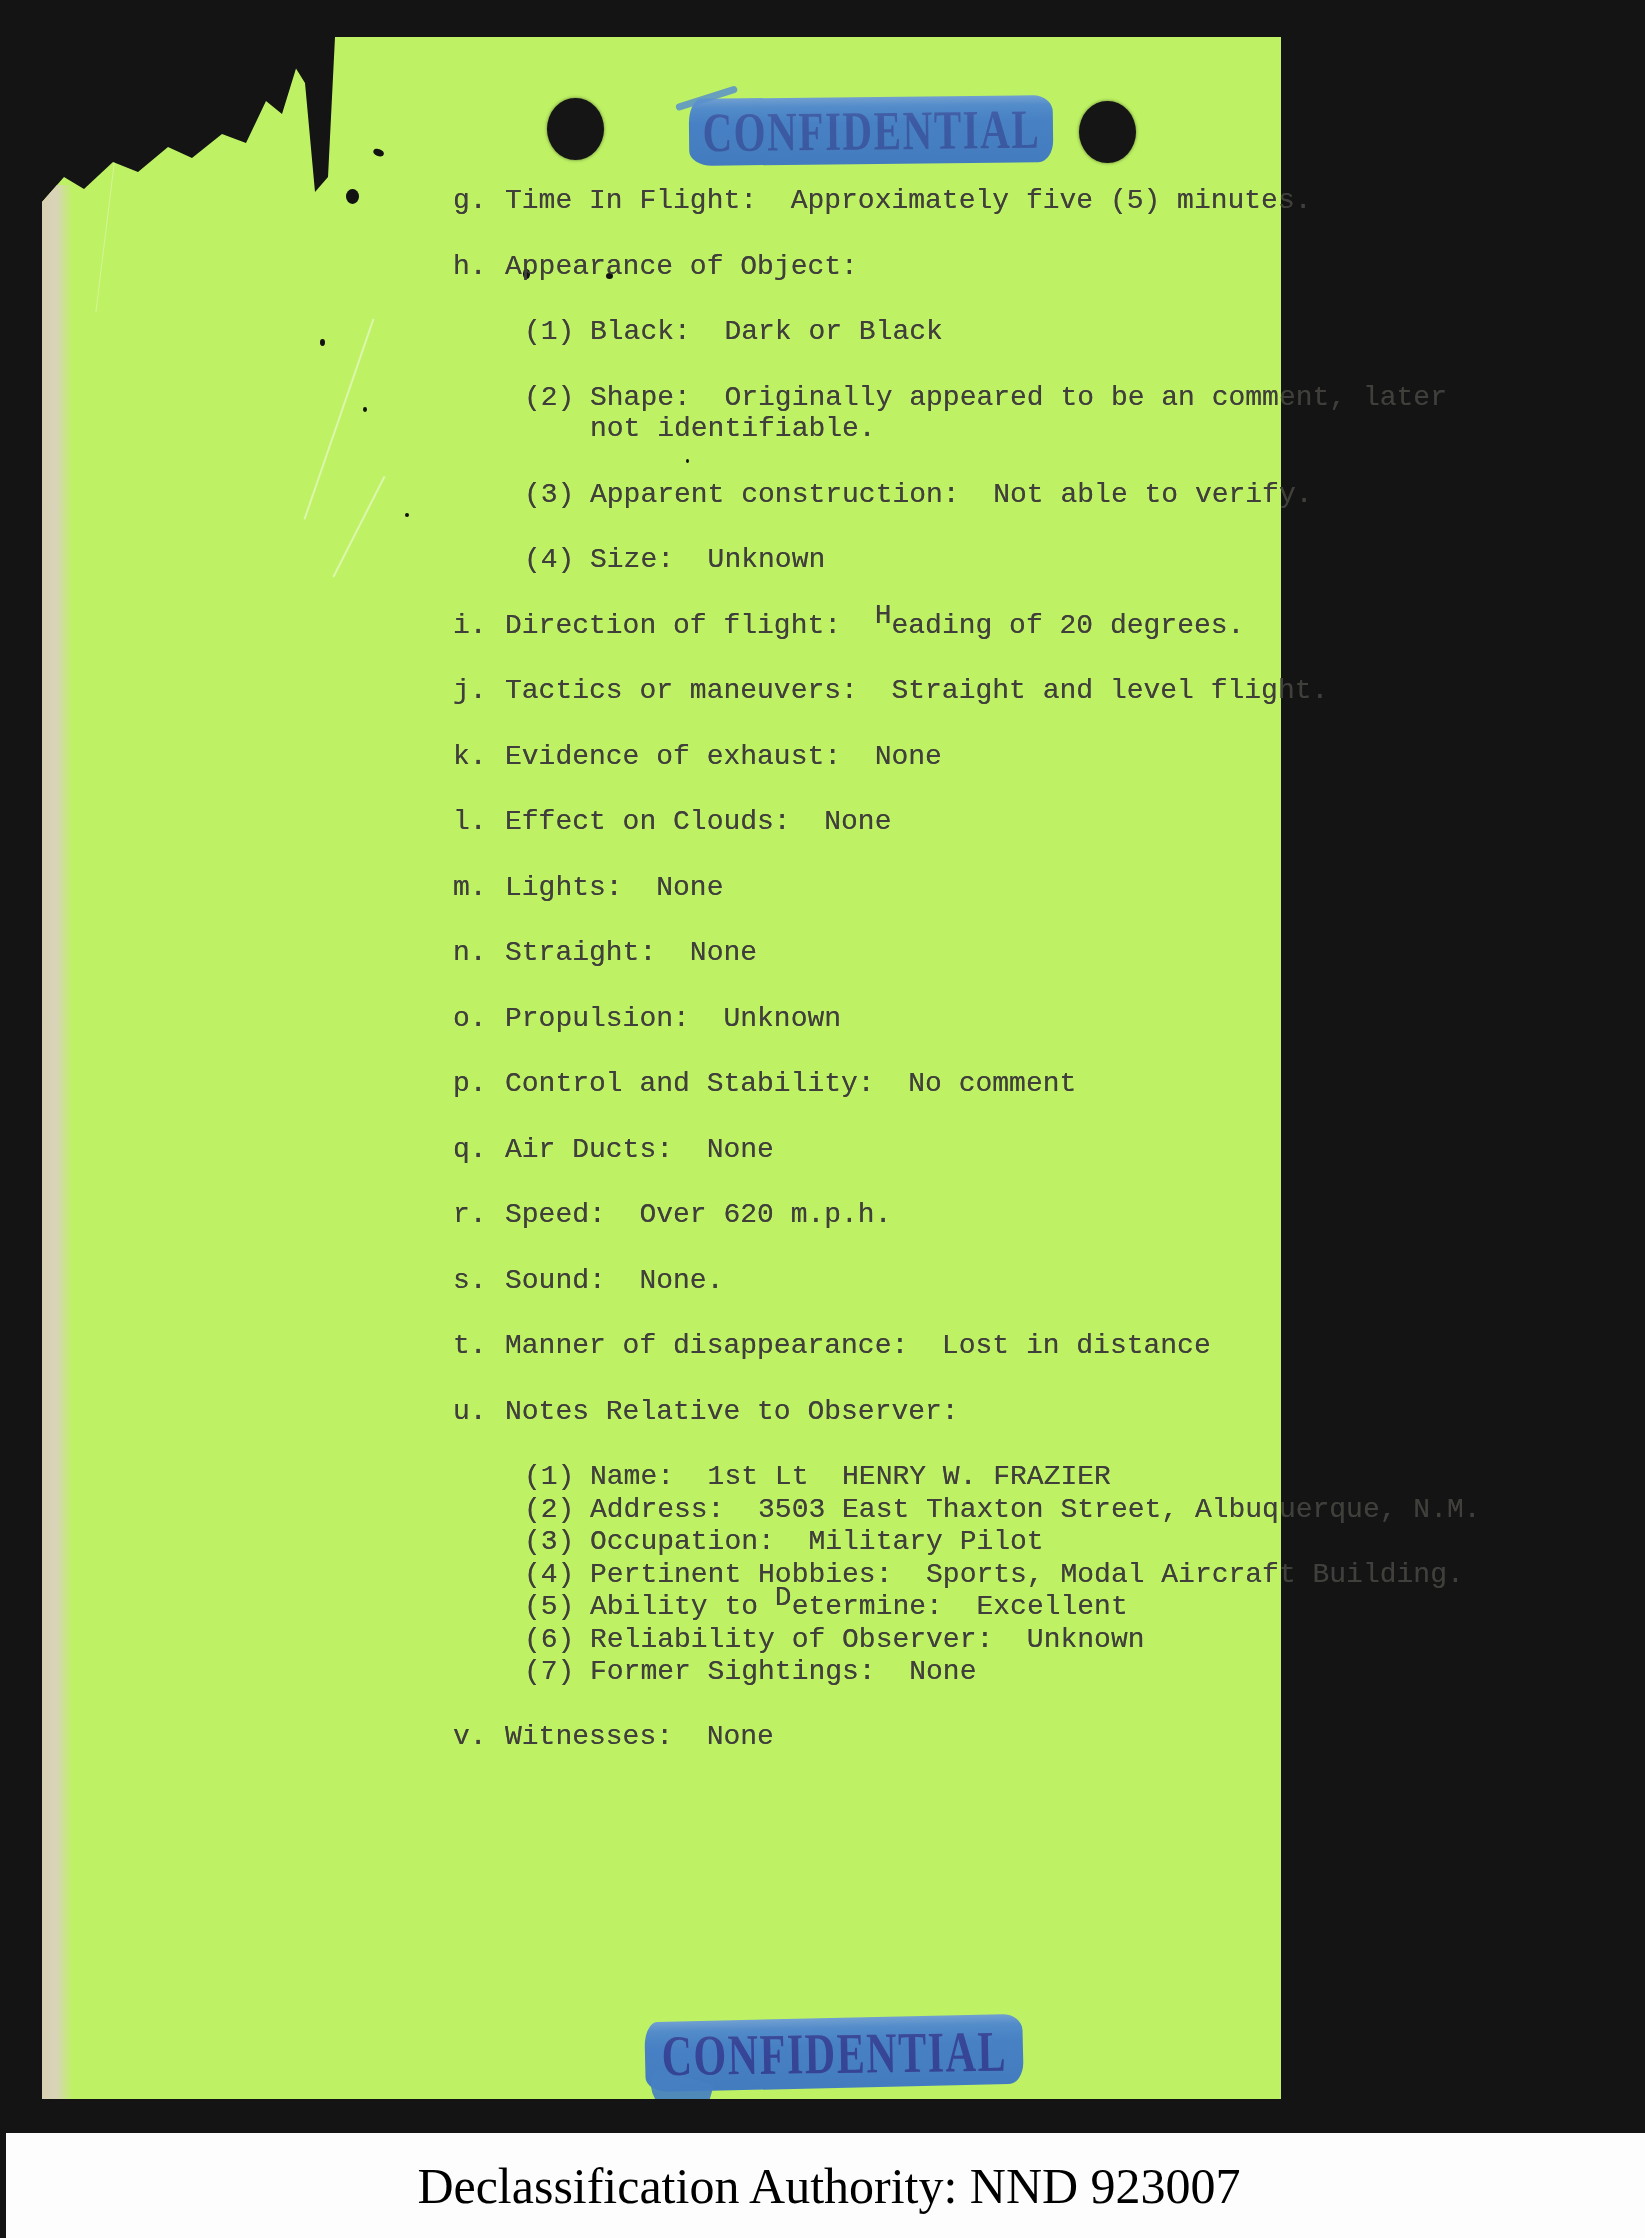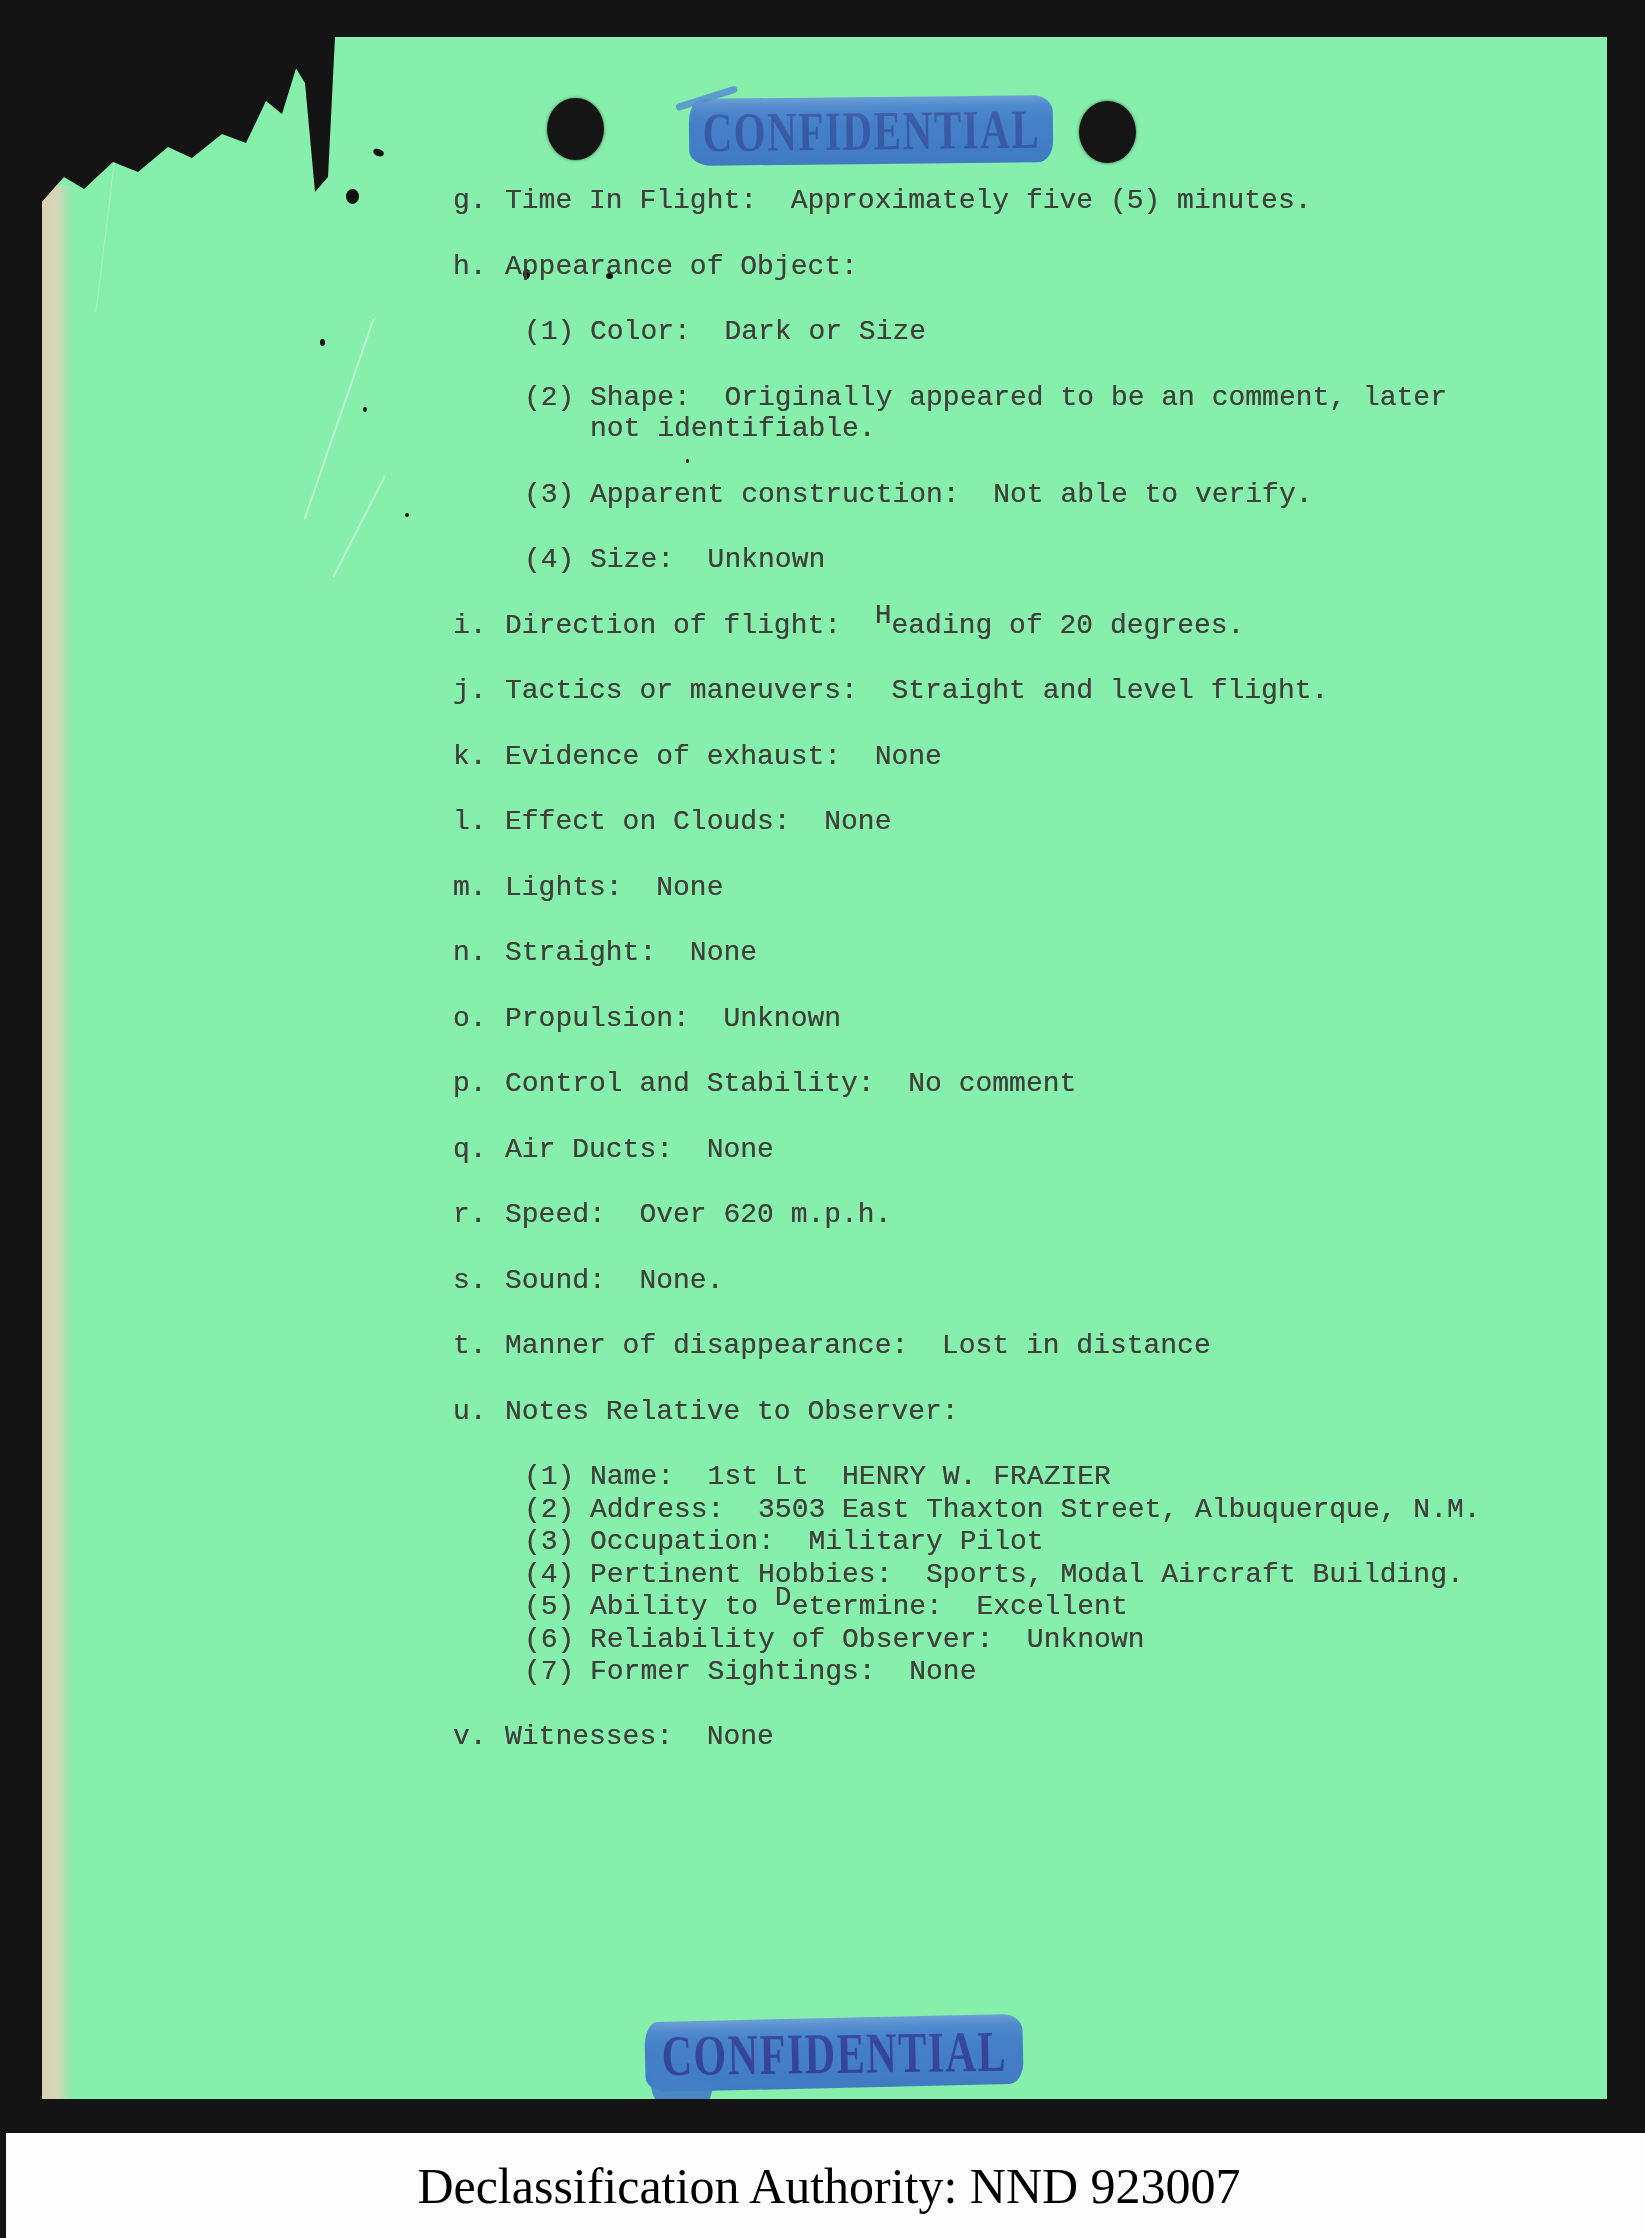--- a/index.html
+++ b/index.html
@@ -5,22 +5,22 @@
   html,body{margin:0;padding:0;}
   body{
     width:1646px;height:2239px;
     background:#141414;
     position:relative;
     font-family:"Liberation Mono","DejaVu Sans Mono",monospace;
     overflow:hidden;
   }
   
   .paper{
-    position:absolute;left:42px;top:37px;width:1565px;height:2062px;
-    background:#86efac;
+    position:absolute;left:42px;top:37px;width:1239px;height:2062px;
+    background:#bef264;
     clip-path:polygon(0px 165px,22px 140px,42px 152px,71px 125px,96px 135px,
       126px 110px,150px 121px,180px 97px,204px 106px,224px 64px,240px 77px,
       254px 31.5px,263px 46px,273px 155px,286px 140px,293px 0px,
       1565px 0px,1565px 2062px,0px 2062px);
   }
   .deckle-edge{
     position:absolute;left:0;top:148px;bottom:0;width:30.5px;
     background:linear-gradient(90deg,#d8d1b2 0%,#d9d3ba 45%,rgba(217,211,184,0) 100%);
   }
   .crease{position:absolute;background:rgba(250,250,244,.5);}
@@ -130,21 +130,21 @@
       </div>
       <div class="row main">
         <span class="marker">h.</span>
         <span>
           <span class="txt">Appearance of Object:</span>
         </span>
       </div>
       <div class="row sub">
         <span class="marker">(1)</span>
         <span>
-          <span class="txt">Color:  Dark or Size</span>
+          <span class="txt">Black:  Dark or Black</span>
         </span>
       </div>
       <div class="row sub">
         <span class="marker">(2)</span>
         <span>
           <span class="txt">Shape:  Originally appeared to be an comment, later</span>
           <span class="txt line2">not identifiable.</span>
         </span>
       </div>
       <div class="row sub">

